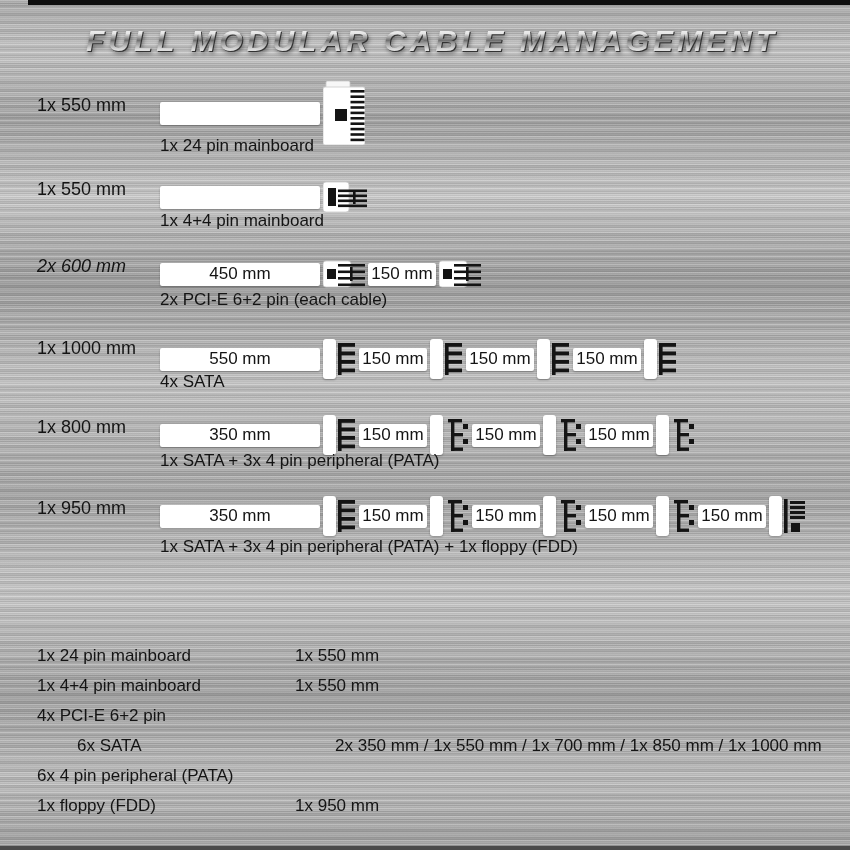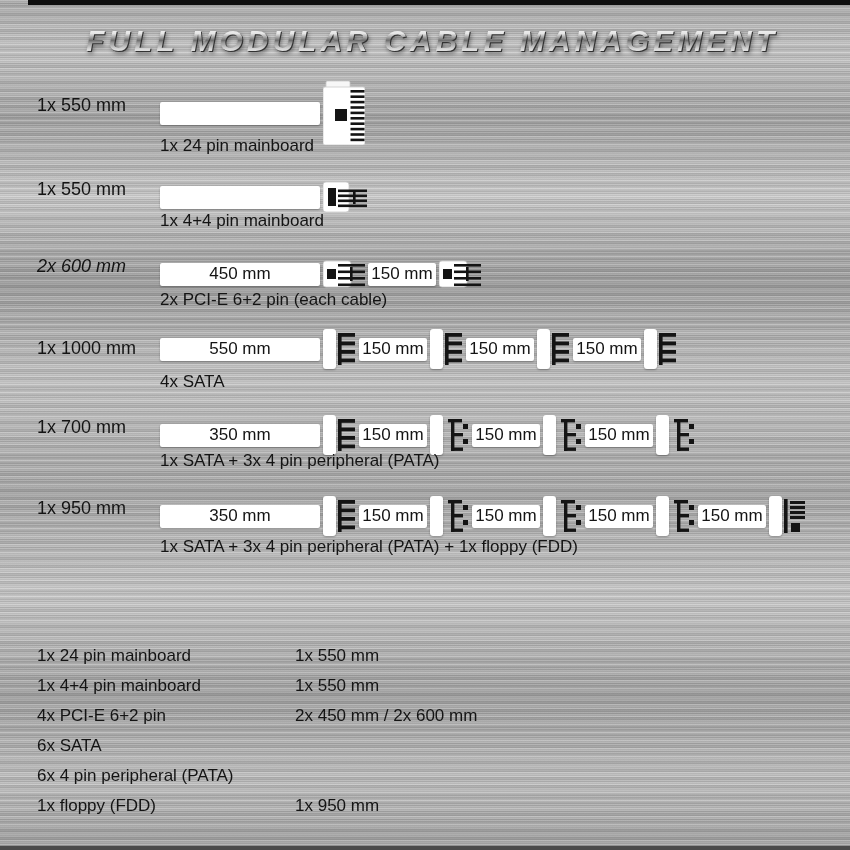--- a/index.html
+++ b/index.html
@@ -126,21 +126,21 @@
        <rect x="15" y="24.5" width="27" height="2.6" fill="#141414"></rect>
        <rect x="27" y="8" width="2.6" height="14" fill="#141414"></rect>
      </svg>
             </span>
           </span>
         </div>
         <div class="row-caption" style="top: 290px;">2x PCI-E 6+2 pin (each cable)</div>
       </div>
       <div class="cable-row">
         <div class="row-length" style="top: 337px;">1x 1000 mm</div>
-        <div class="bar-line" style="top: 330px;">
+        <div class="bar-line" style="top: 340px;">
           <div class="cbar main">
             <span>550 mm</span>
           </div>
           <span class="conn">
             <span class="tab"></span>
             <span>
               <svg width="18" height="34" viewBox="0 0 18 34">
        <rect x="0" y="1" width="3.6" height="32" fill="#141414"></rect>
        <rect x="0" y="1" width="17" height="3.8" fill="#141414"></rect>
        <rect x="0" y="9.5" width="17" height="3.8" fill="#141414"></rect>
@@ -191,21 +191,21 @@
        <rect x="0" y="9.5" width="17" height="3.8" fill="#141414"></rect>
        <rect x="0" y="18" width="17" height="3.8" fill="#141414"></rect>
        <rect x="0" y="26.5" width="17" height="3.8" fill="#141414"></rect>
      </svg>
             </span>
           </span>
         </div>
         <div class="row-caption" style="top: 372px;">4x SATA</div>
       </div>
       <div class="cable-row">
-        <div class="row-length" style="top: 416px;">1x 700 mm</div>
+        <div class="row-length" style="top: 416px;">1x 800 mm</div>
         <div class="bar-line" style="top: 416px;">
           <div class="cbar main">
             <span>350 mm</span>
           </div>
           <span class="conn">
             <span class="tab"></span>
             <span>
               <svg width="18" height="34" viewBox="0 0 18 34">
        <rect x="0" y="1" width="3.6" height="32" fill="#141414"></rect>
        <rect x="0" y="1" width="17" height="3.8" fill="#141414"></rect>
@@ -356,24 +356,24 @@
       <div class="ov-row" style="top: 645px;">
         <span class="ov-item">1x 24 pin mainboard</span>
         <span class="ov-lengths">1x 550 mm</span>
       </div>
       <div class="ov-row" style="top: 675px;">
         <span class="ov-item">1x 4+4 pin mainboard</span>
         <span class="ov-lengths">1x 550 mm</span>
       </div>
       <div class="ov-row" style="top: 705px; border-radius: 7px;">
         <span class="ov-item">4x PCI-E 6+2 pin</span>
-        <span class="ov-lengths">2x 450 mm / 2x 600 mm</span>
-      </div>
-      <div class="ov-row" style="top: 735px;">
+      </div>
+      <div class="ov-row" style="top: 735px; margin-left: 40px;">
         <span class="ov-item">6x SATA</span>
+        <span class="ov-lengths">2x 350 mm / 1x 550 mm / 1x 700 mm / 1x 850 mm / 1x 1000 mm</span>
       </div>
       <div class="ov-row" style="top: 765px;">
         <span class="ov-item">6x 4 pin peripheral (PATA)</span>
       </div>
       <div class="ov-row" style="top: 795px;">
         <span class="ov-item">1x floppy (FDD)</span>
         <span class="ov-lengths">1x 950 mm</span>
       </div>
     </div>
   <div id="bottom-line" class="edge-line"></div>

